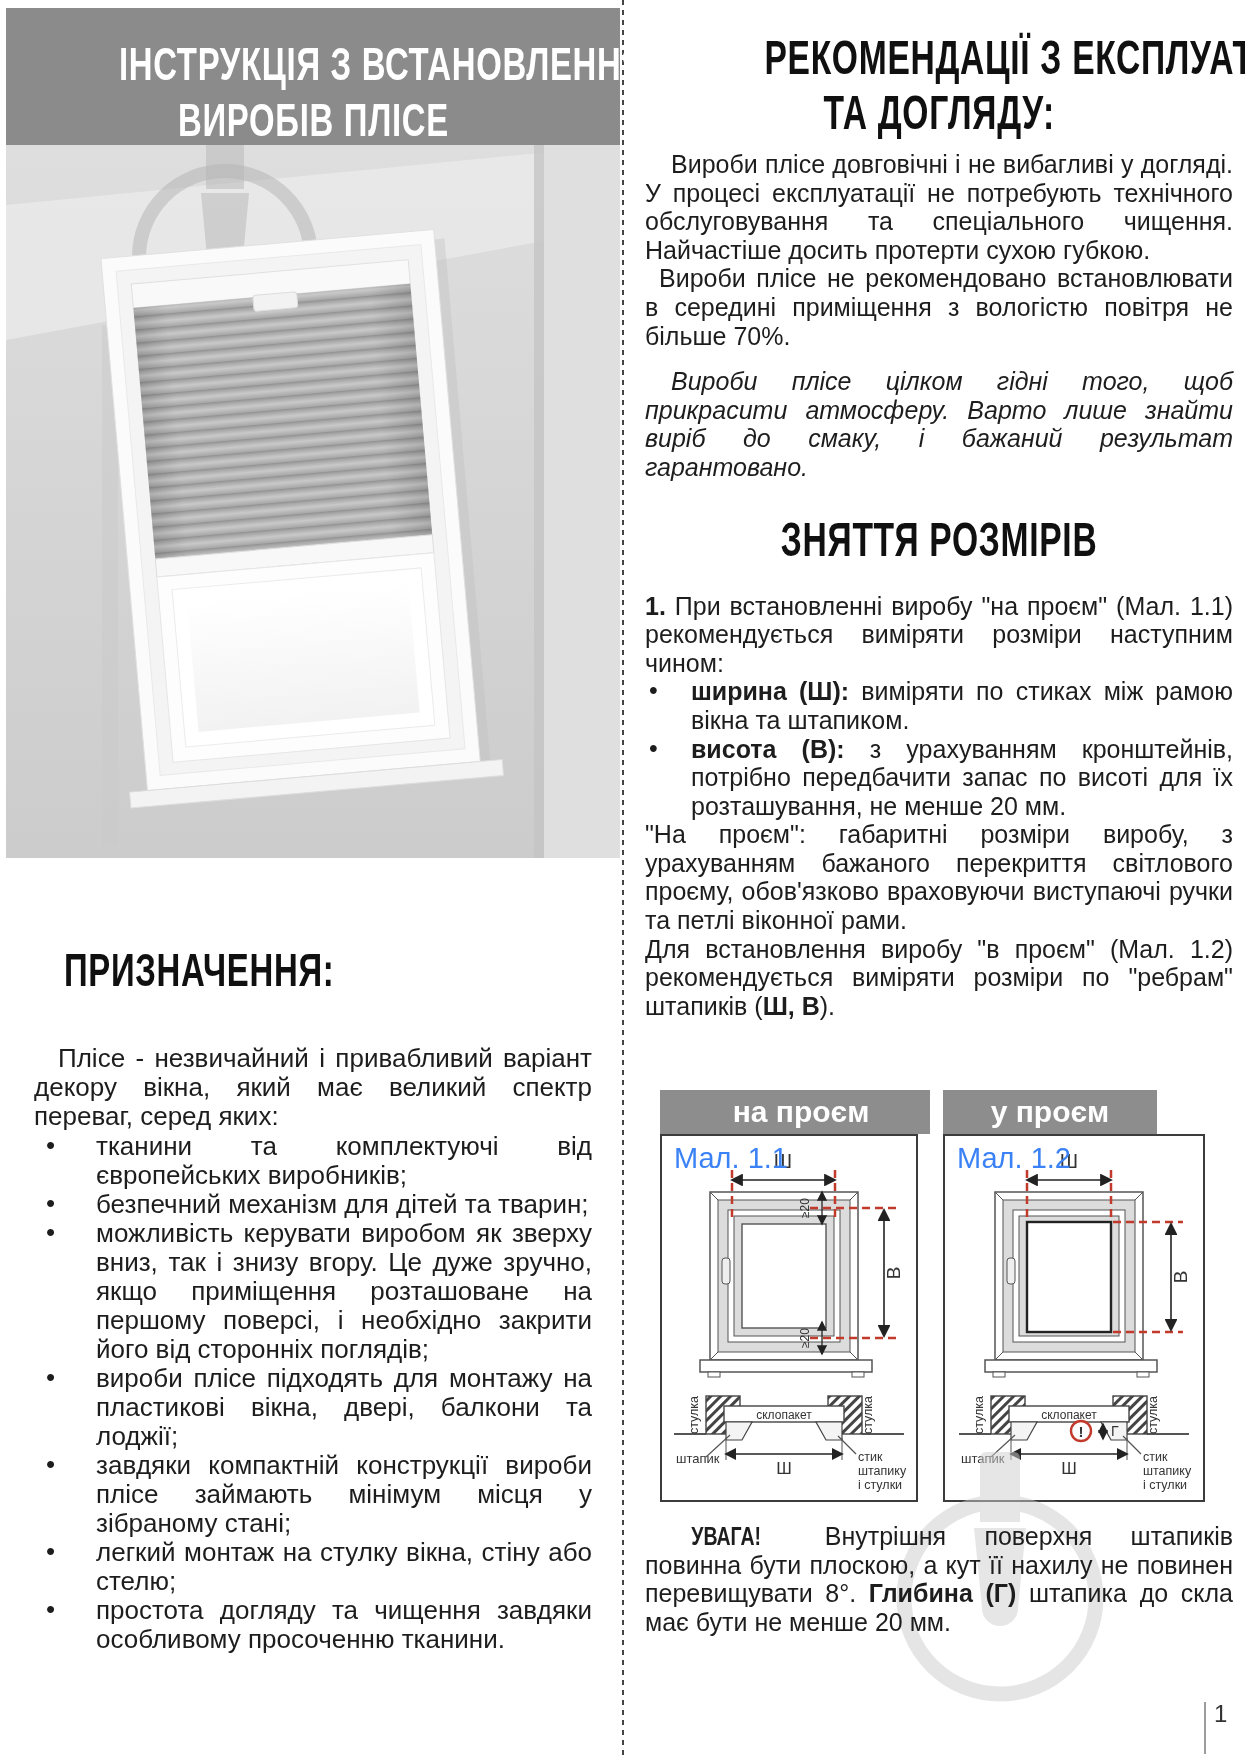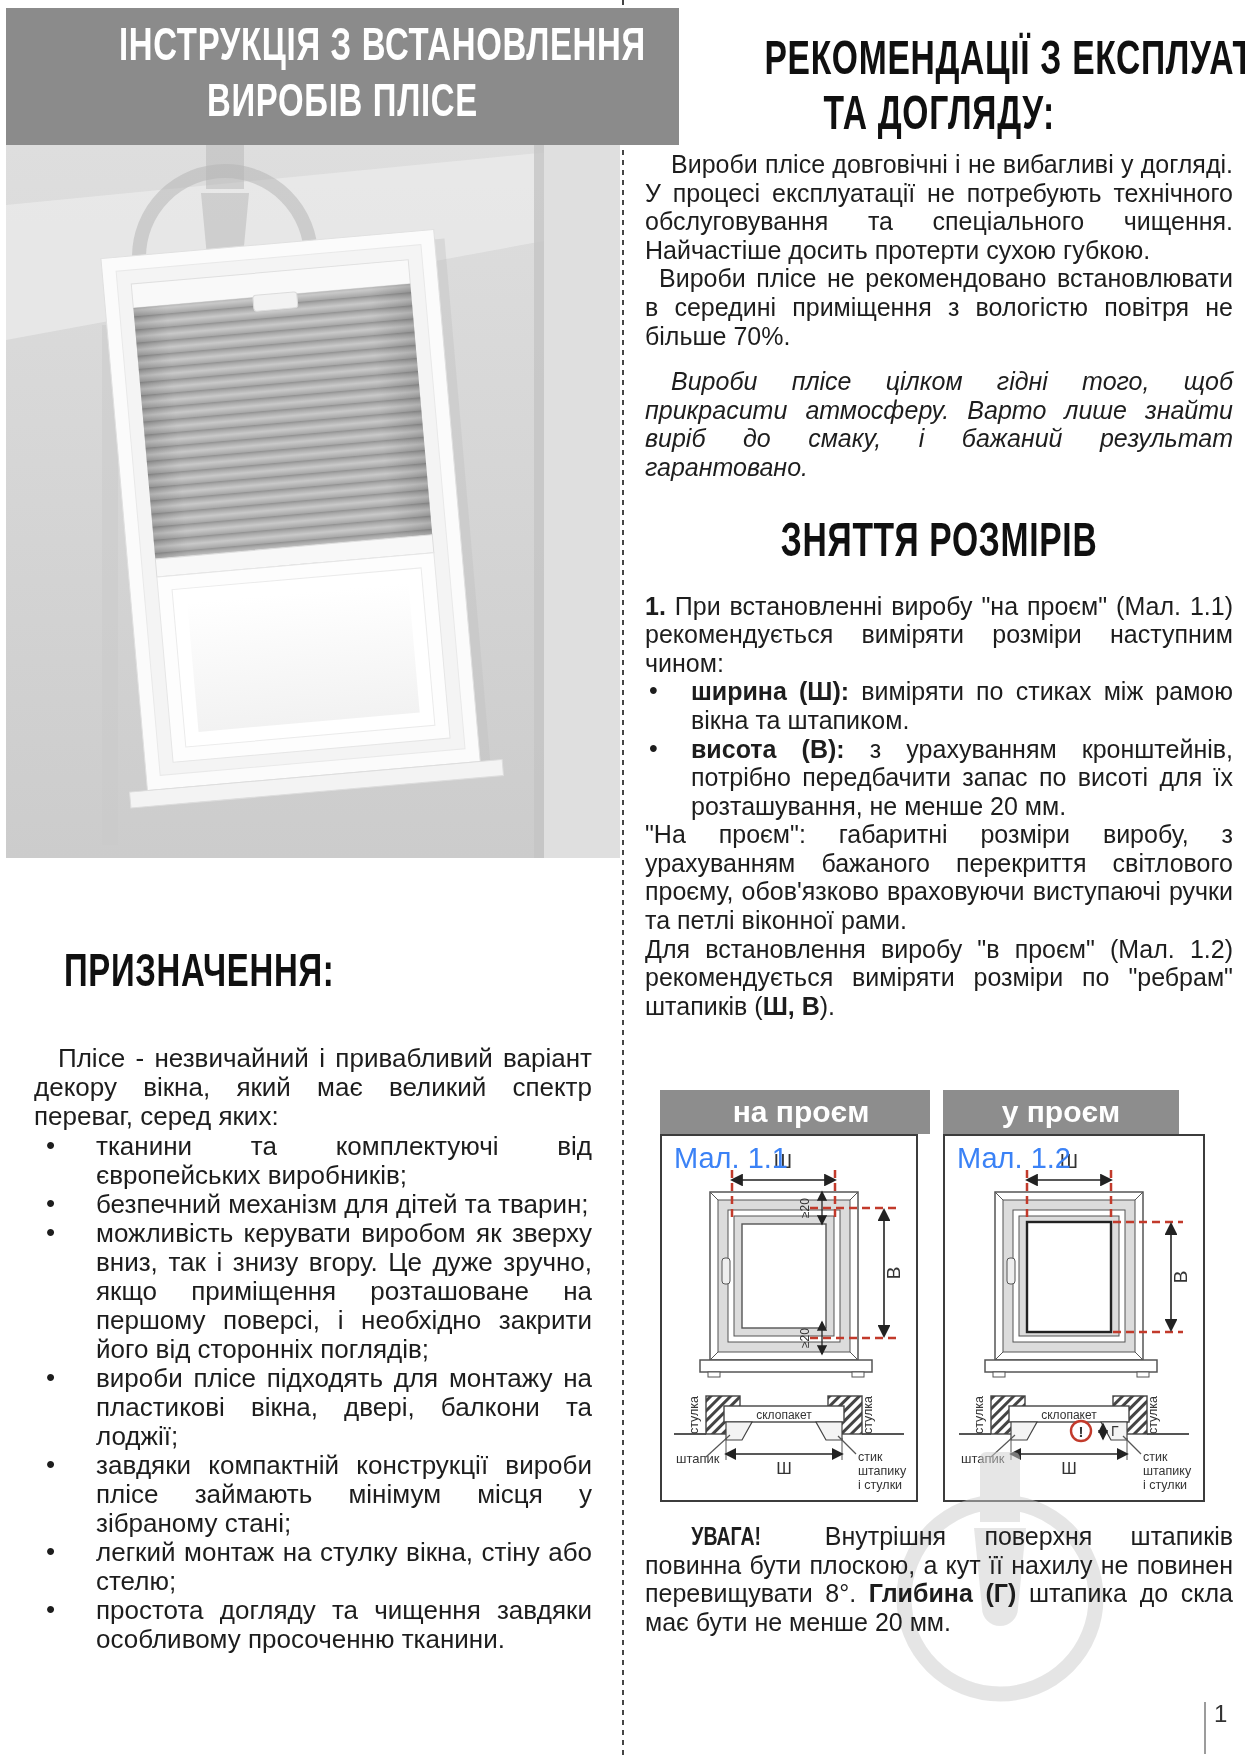--- a/index.html
+++ b/index.html
@@ -9,22 +9,22 @@
   }
   .abs{position:absolute;}
   .cond{display:inline-block;transform:scaleX(.70);transform-origin:50% 50%;letter-spacing:1px;white-space:nowrap;font-weight:700;}
   .cond-i{display:inline-block;transform:scaleX(.78);transform-origin:0 60%;font-weight:700;}
 
   
   .divider{left:622px;top:0;width:2px;height:1758px;
     background:repeating-linear-gradient(to bottom,#454545 0 5px,transparent 5px 10px);}
 
   
-  .lc-header{left:6px;top:8px;width:673px;height:137px;background:#8b8b8b;color:#fff;
-    text-align:center;box-sizing:border-box;padding-top:8px;}
+  .lc-header{left:6px;top:8px;width:614px;height:137px;background:#8b8b8b;color:#fff;
+    text-align:center;box-sizing:border-box;padding-top:28px;}
   .lc-header .tl{line-height:56px;font-size:47px;}
   .photo{left:6px;top:145px;width:614px;height:713px;}
   .purpose-h{left:6px;top:942px;width:604px;text-align:left;font-size:47px;color:#101010;}
   .lc-intro{left:34px;top:1018px;width:558px;font-size:26px;line-height:29px;text-align:justify;text-indent:24px;}
   .lc-list{left:34px;top:1132px;width:558px;font-size:26px;line-height:29px;}
   .li{position:relative;padding-left:62px;text-align:justify;}
   .li .mk{position:absolute;left:12px;top:-1px;}
 
   
   .rc{left:645px;top:0;width:588px;}
@@ -140,21 +140,21 @@
     <div class="tl"><span class="cond">ЗНЯТТЯ РОЗМІРІВ</span></div>
   </div>
   <p class="p" style="margin-top:25px"><b>1.</b> <span>При встановленні виробу "на проєм" (Мал. 1.1) рекомендується виміряти розміри наступним чином:</span></p>
   <div class="rli"><span class="mk">•</span><b>ширина (Ш):</b> <span>виміряти по стиках між рамою вікна та штапиком.</span></div>
   <div class="rli"><span class="mk">•</span><b>висота (В):</b> <span>з урахуванням кронштейнів, потрібно передбачити запас по висоті для їх розташування, не менше 20 мм.</span></div>
   <p class="p">"На проєм": габаритні розміри виробу, з урахуванням бажаного перекриття світлового проєму, обов'язково враховуючи виступаючі ручки та петлі віконної рами.</p>
   <p class="p"><span>Для встановлення виробу "в проєм" (Мал. 1.2) рекомендується виміряти розміри по "ребрам" штапиків (</span><b>Ш, В</b><span>).</span></p>
 </div>
 
 <div class="tab" style="left:660px;top:1090px;width:258px;padding-left:12px;">на проєм</div>
-<div class="tab" style="left:943px;top:1090px;width:236px;">у проєм</div>
+<div class="tab" style="left:943px;top:1090px;width:214px;">у проєм</div>
 
 <div class="pbox" style="left:660px;top:1134px;width:254px;height:364px;">
   <svg class="diag" width="254" height="364" viewBox="0 0 254 364">
     <defs>
       <marker id="m1" viewBox="0 0 10 10" refX="8.5" refY="5" markerWidth="8" markerHeight="8" orient="auto-start-reverse">
         <path d="M0 0 L10 5 L0 10 z" fill="#222"></path>
       </marker>
       <pattern id="h1" width="7" height="7" patternUnits="userSpaceOnUse" patternTransform="rotate(45)">
         <rect width="7" height="7" fill="#ffffff"></rect>
           <rect width="3" height="7" fill="#444444"></rect>

